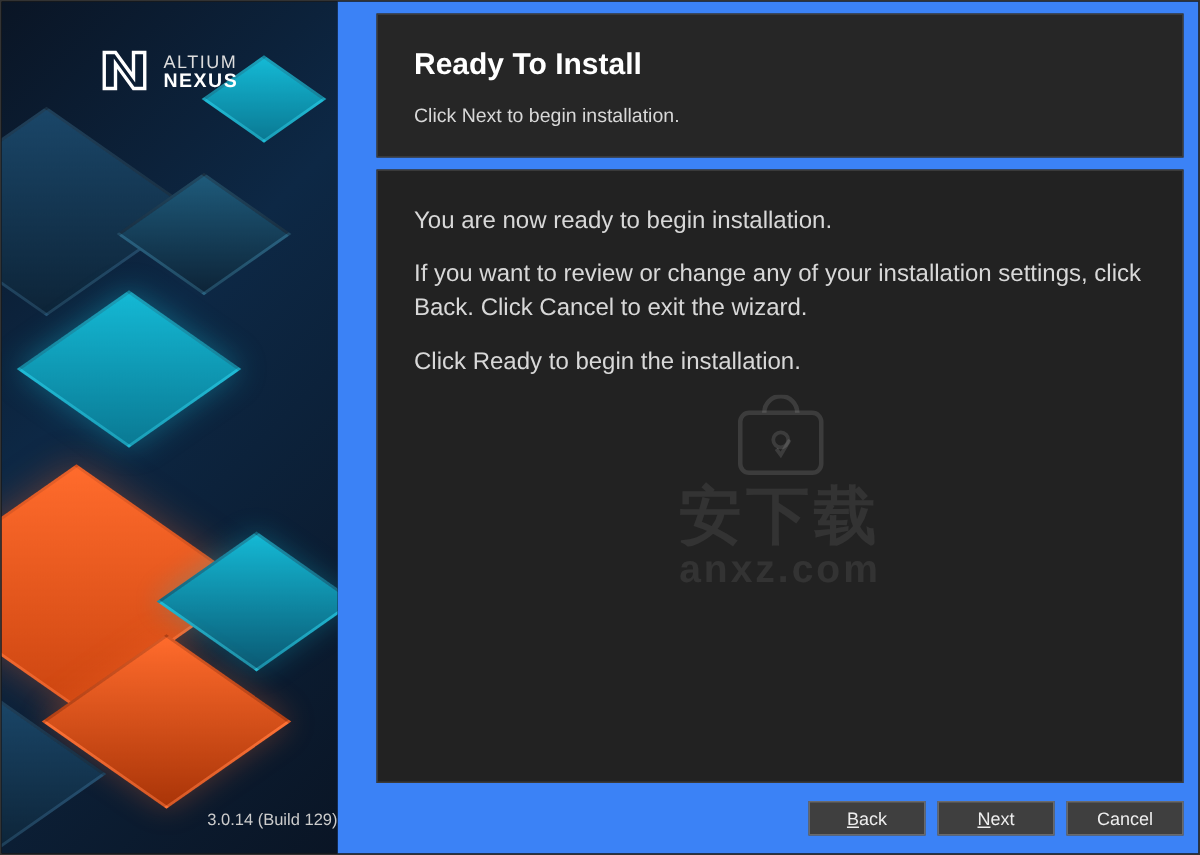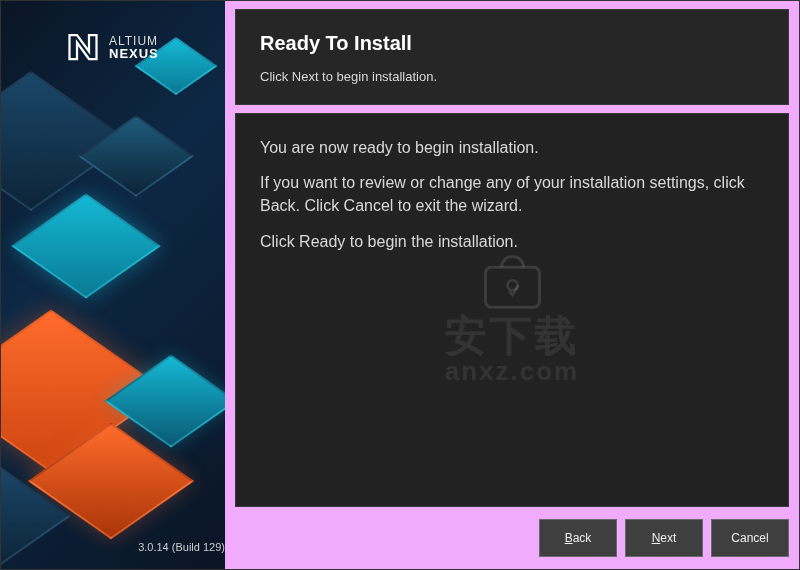--- a/index.html
+++ b/index.html
@@ -62,22 +62,22 @@
       right: 0;
       text-align: right;
       color: #ccc;
       font-size: 11px;
       z-index: 5;
     }
     .main {
       flex: 1;
       display: flex;
       flex-direction: column;
-      background: #f0abfc;
-      padding: 8px 10px 12px 10px;
+      background: #3b82f6;
+      padding: 8px 10px 12px 26px;
     }
     .header-panel {
       background: #262626;
       border: 1px solid #3a3a3a;
       padding: 22px 24px 20px 24px;
       margin-bottom: 8px;
     }
     .header-title {
       color: #fff;
       font-size: 20px;
@@ -119,21 +119,21 @@
     .watermark .wm2 { font-size: 26px; letter-spacing: 2px; }
     .watermark svg { display: block; margin: 0 auto 4px auto; opacity: 0.8; }
     .button-bar {
       display: flex;
       justify-content: flex-end;
       gap: 8px;
       padding-top: 12px;
     }
     .btn {
       min-width: 78px;
-      height: 38px;
+      height: 23px;
       background: #3f3f3f;
       border: 1px solid #6a6a6a;
       color: #eee;
       font-size: 12px;
       cursor: pointer;
       display: flex;
       align-items: center;
       justify-content: center;
       font-family: inherit;
     }

